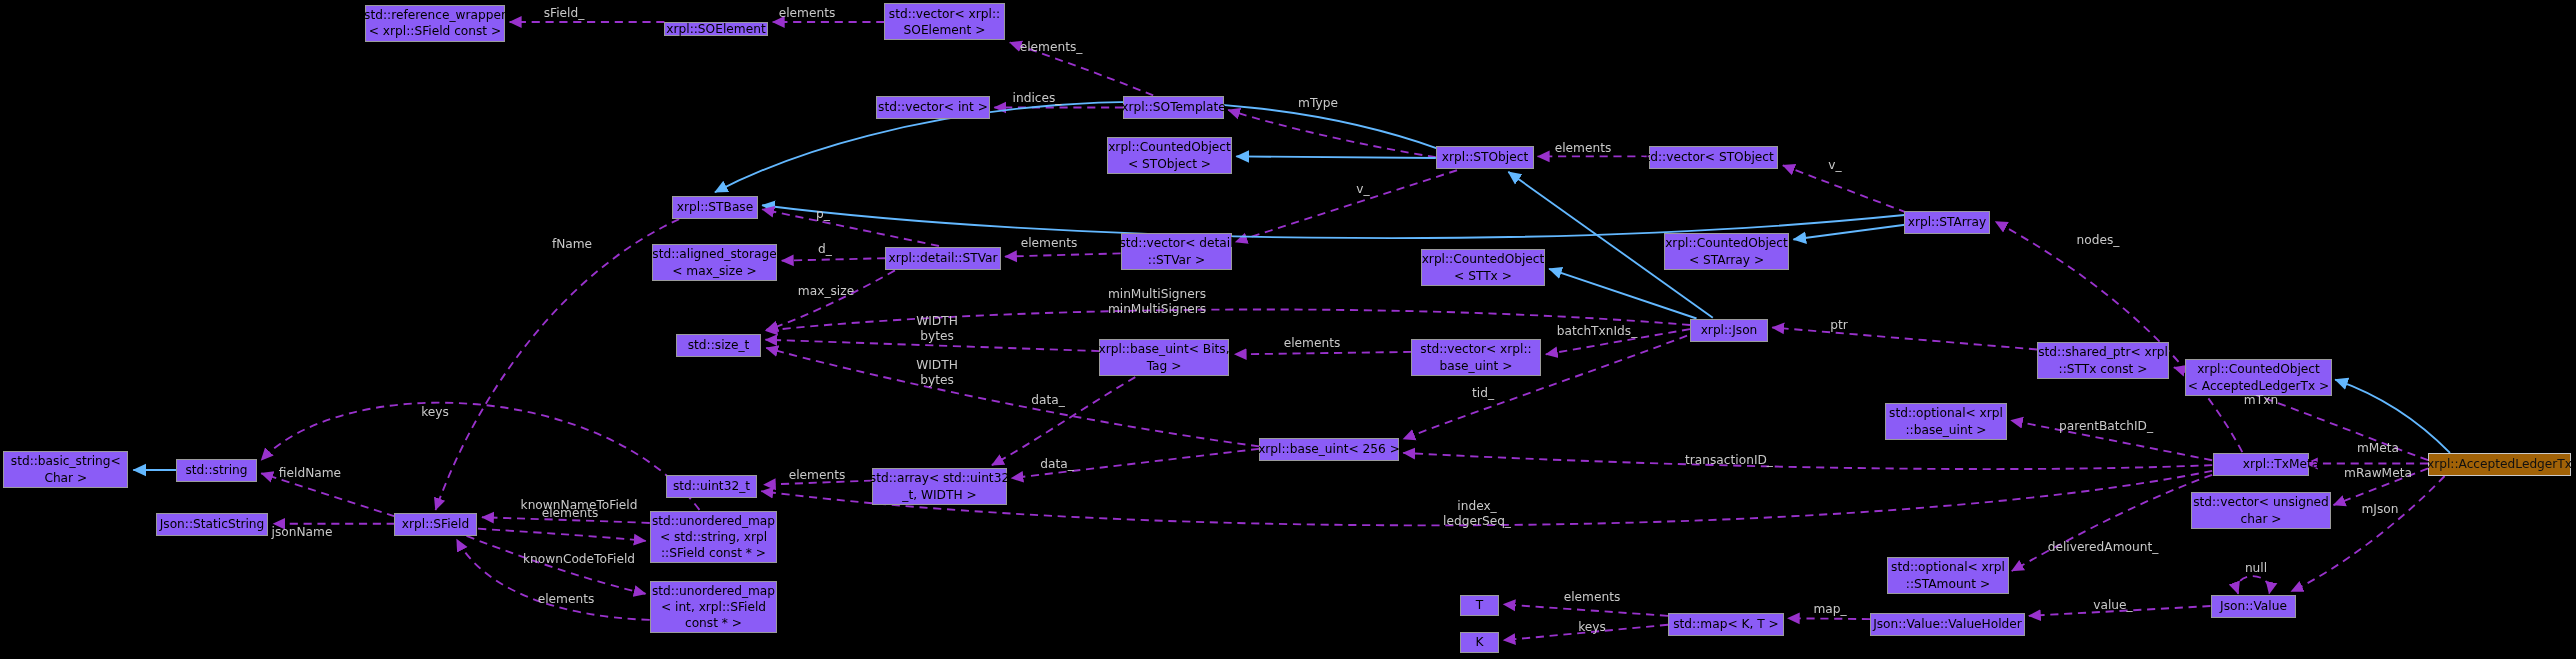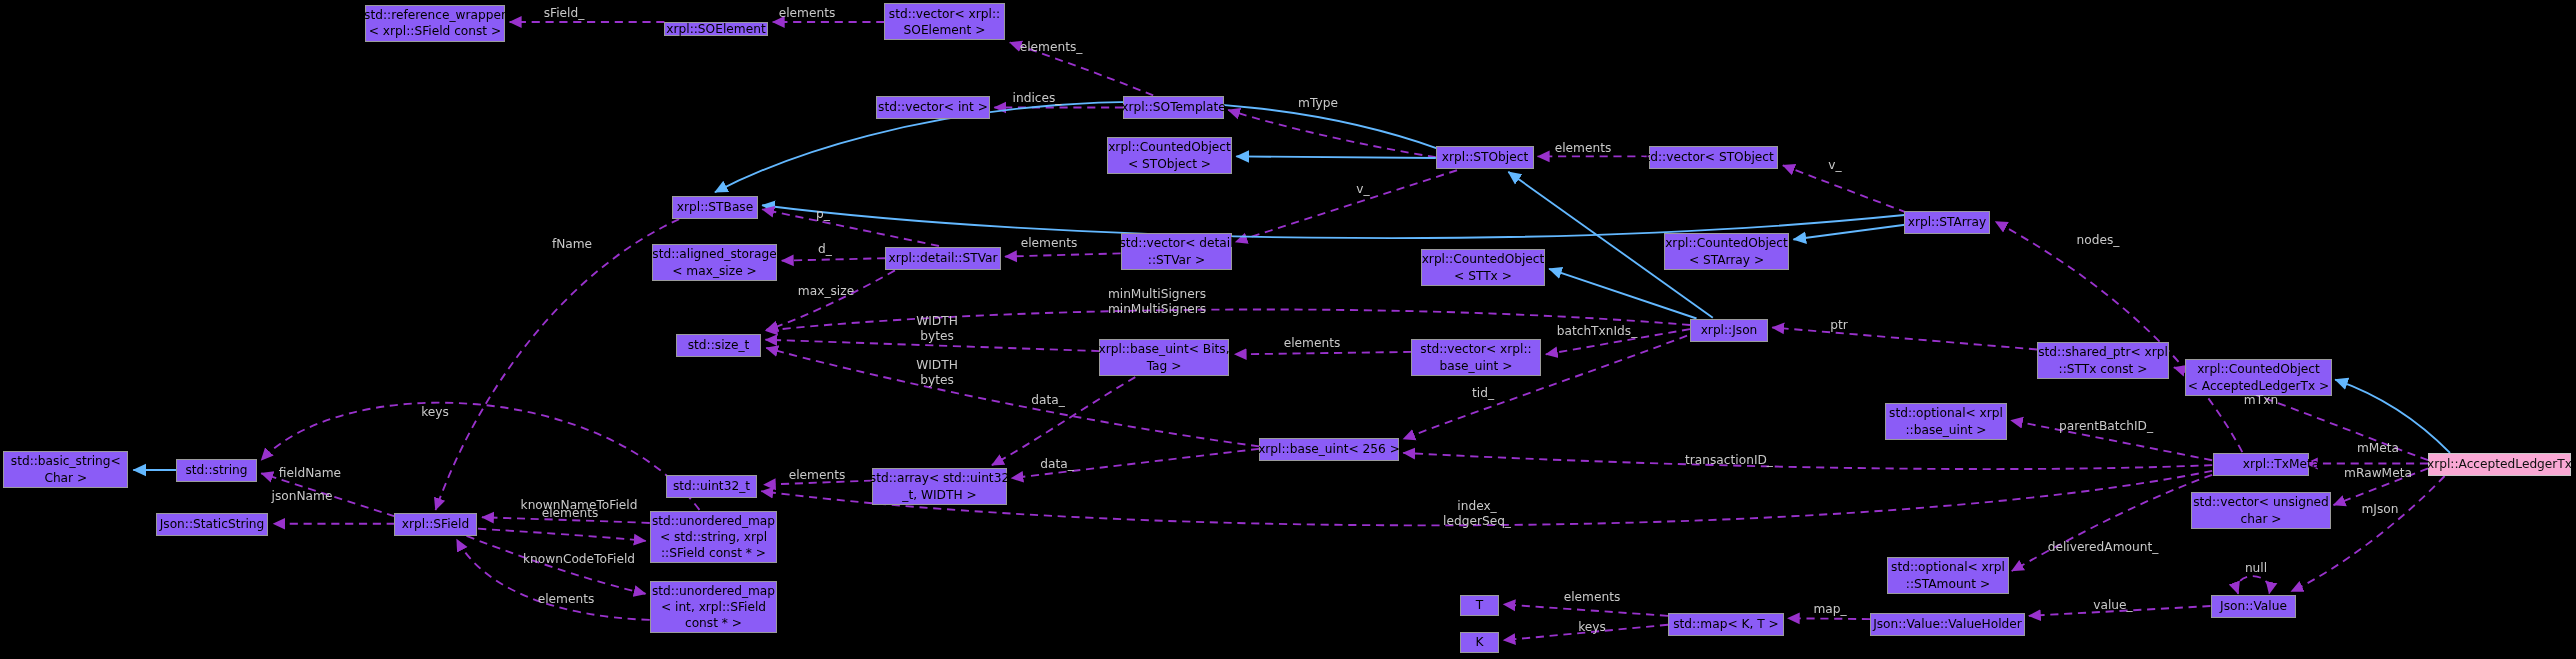--- a/index.html
+++ b/index.html
@@ -2,21 +2,21 @@
 <html style="font-size:13px"><head>
 <meta charset="utf-8">
 <style>
   html,body{margin:0;padding:0;background:#000;}
   #diagram{position:relative;width:2576px;height:659px;background:#000;overflow:hidden;
            font-family:"DejaVu Sans","Liberation Sans",sans-serif;}
   #edges{position:absolute;left:0;top:0;width:2576px;height:659px;z-index:1;}
   .node{position:absolute;background:#8b5cf6;border:1.6px solid #9b9b9b;color:#000;
         display:flex;flex-direction:column;align-items:center;justify-content:center;
         font-size:12.2px;line-height:16.3px;white-space:nowrap;box-sizing:border-box;z-index:2;}
-  .node.main{background:#f9a8d4;border-color:#c9c9c9;color:#101010;}
+  .node.main{background:#a16207;border-color:#c9c9c9;color:#101010;}
   .nl{pointer-events:none;}
   .elabel{position:absolute;transform:translate(-50%,-50%);color:#c9c9c9;font-size:12.2px;
           line-height:14.7px;text-align:center;white-space:nowrap;z-index:3;}
 </style>
 </head>
 <body>
 
 <div id="diagram">
   <svg id="edges" xmlns="http://www.w3.org/2000/svg" viewBox="0 0 3161 809" width="2576" height="659">
     <defs>
@@ -191,21 +191,21 @@
     </div>
     <div class="elabel" style="left: 1592px; top: 597px;">
       <div>elements</div>
     </div>
     <div class="elabel" style="left: 1592px; top: 627px;">
       <div>keys</div>
     </div>
     <div class="elabel" style="left: 310px; top: 473px;">
       <div>fieldName</div>
     </div>
-    <div class="elabel" style="left: 302px; top: 496px;">
+    <div class="elabel" style="left: 302px; top: 532px;">
       <div>jsonName</div>
     </div>
     <div class="elabel" style="left: 579px; top: 505px;">
       <div>knownNameToField</div>
     </div>
     <div class="elabel" style="left: 579px; top: 559px;">
       <div>knownCodeToField</div>
     </div>
     <div class="elabel" style="left: 570px; top: 513px;">
       <div>elements</div>

